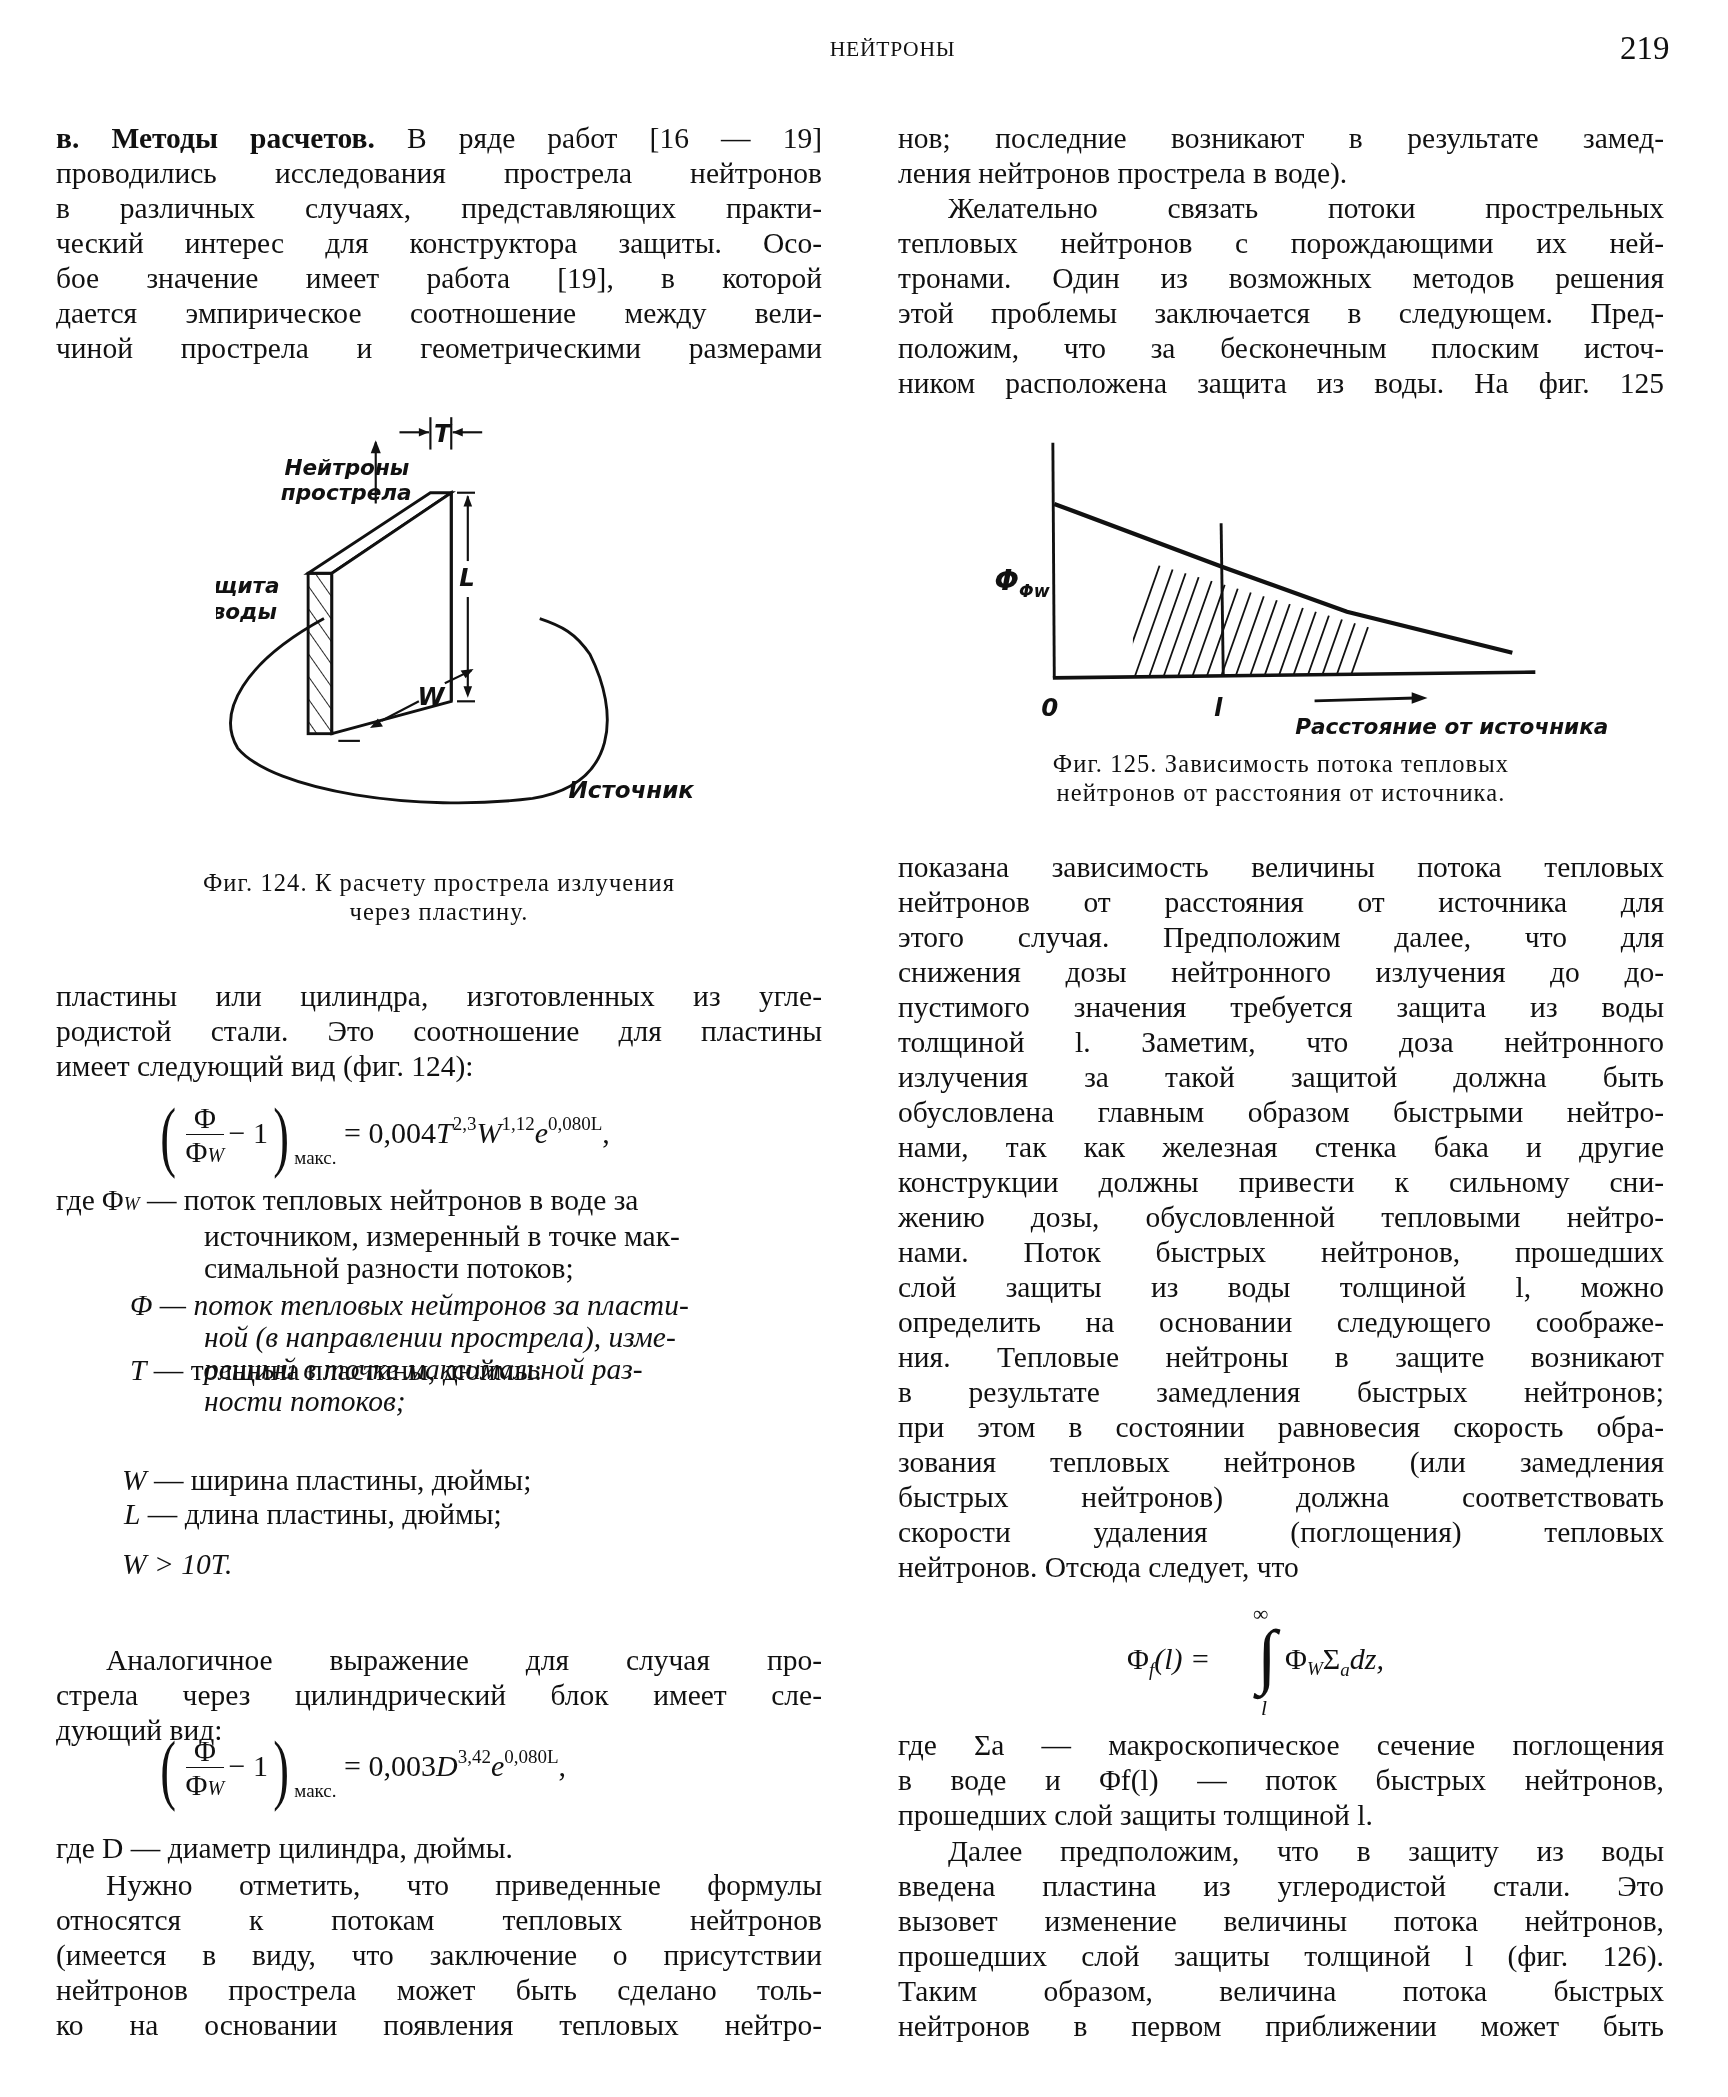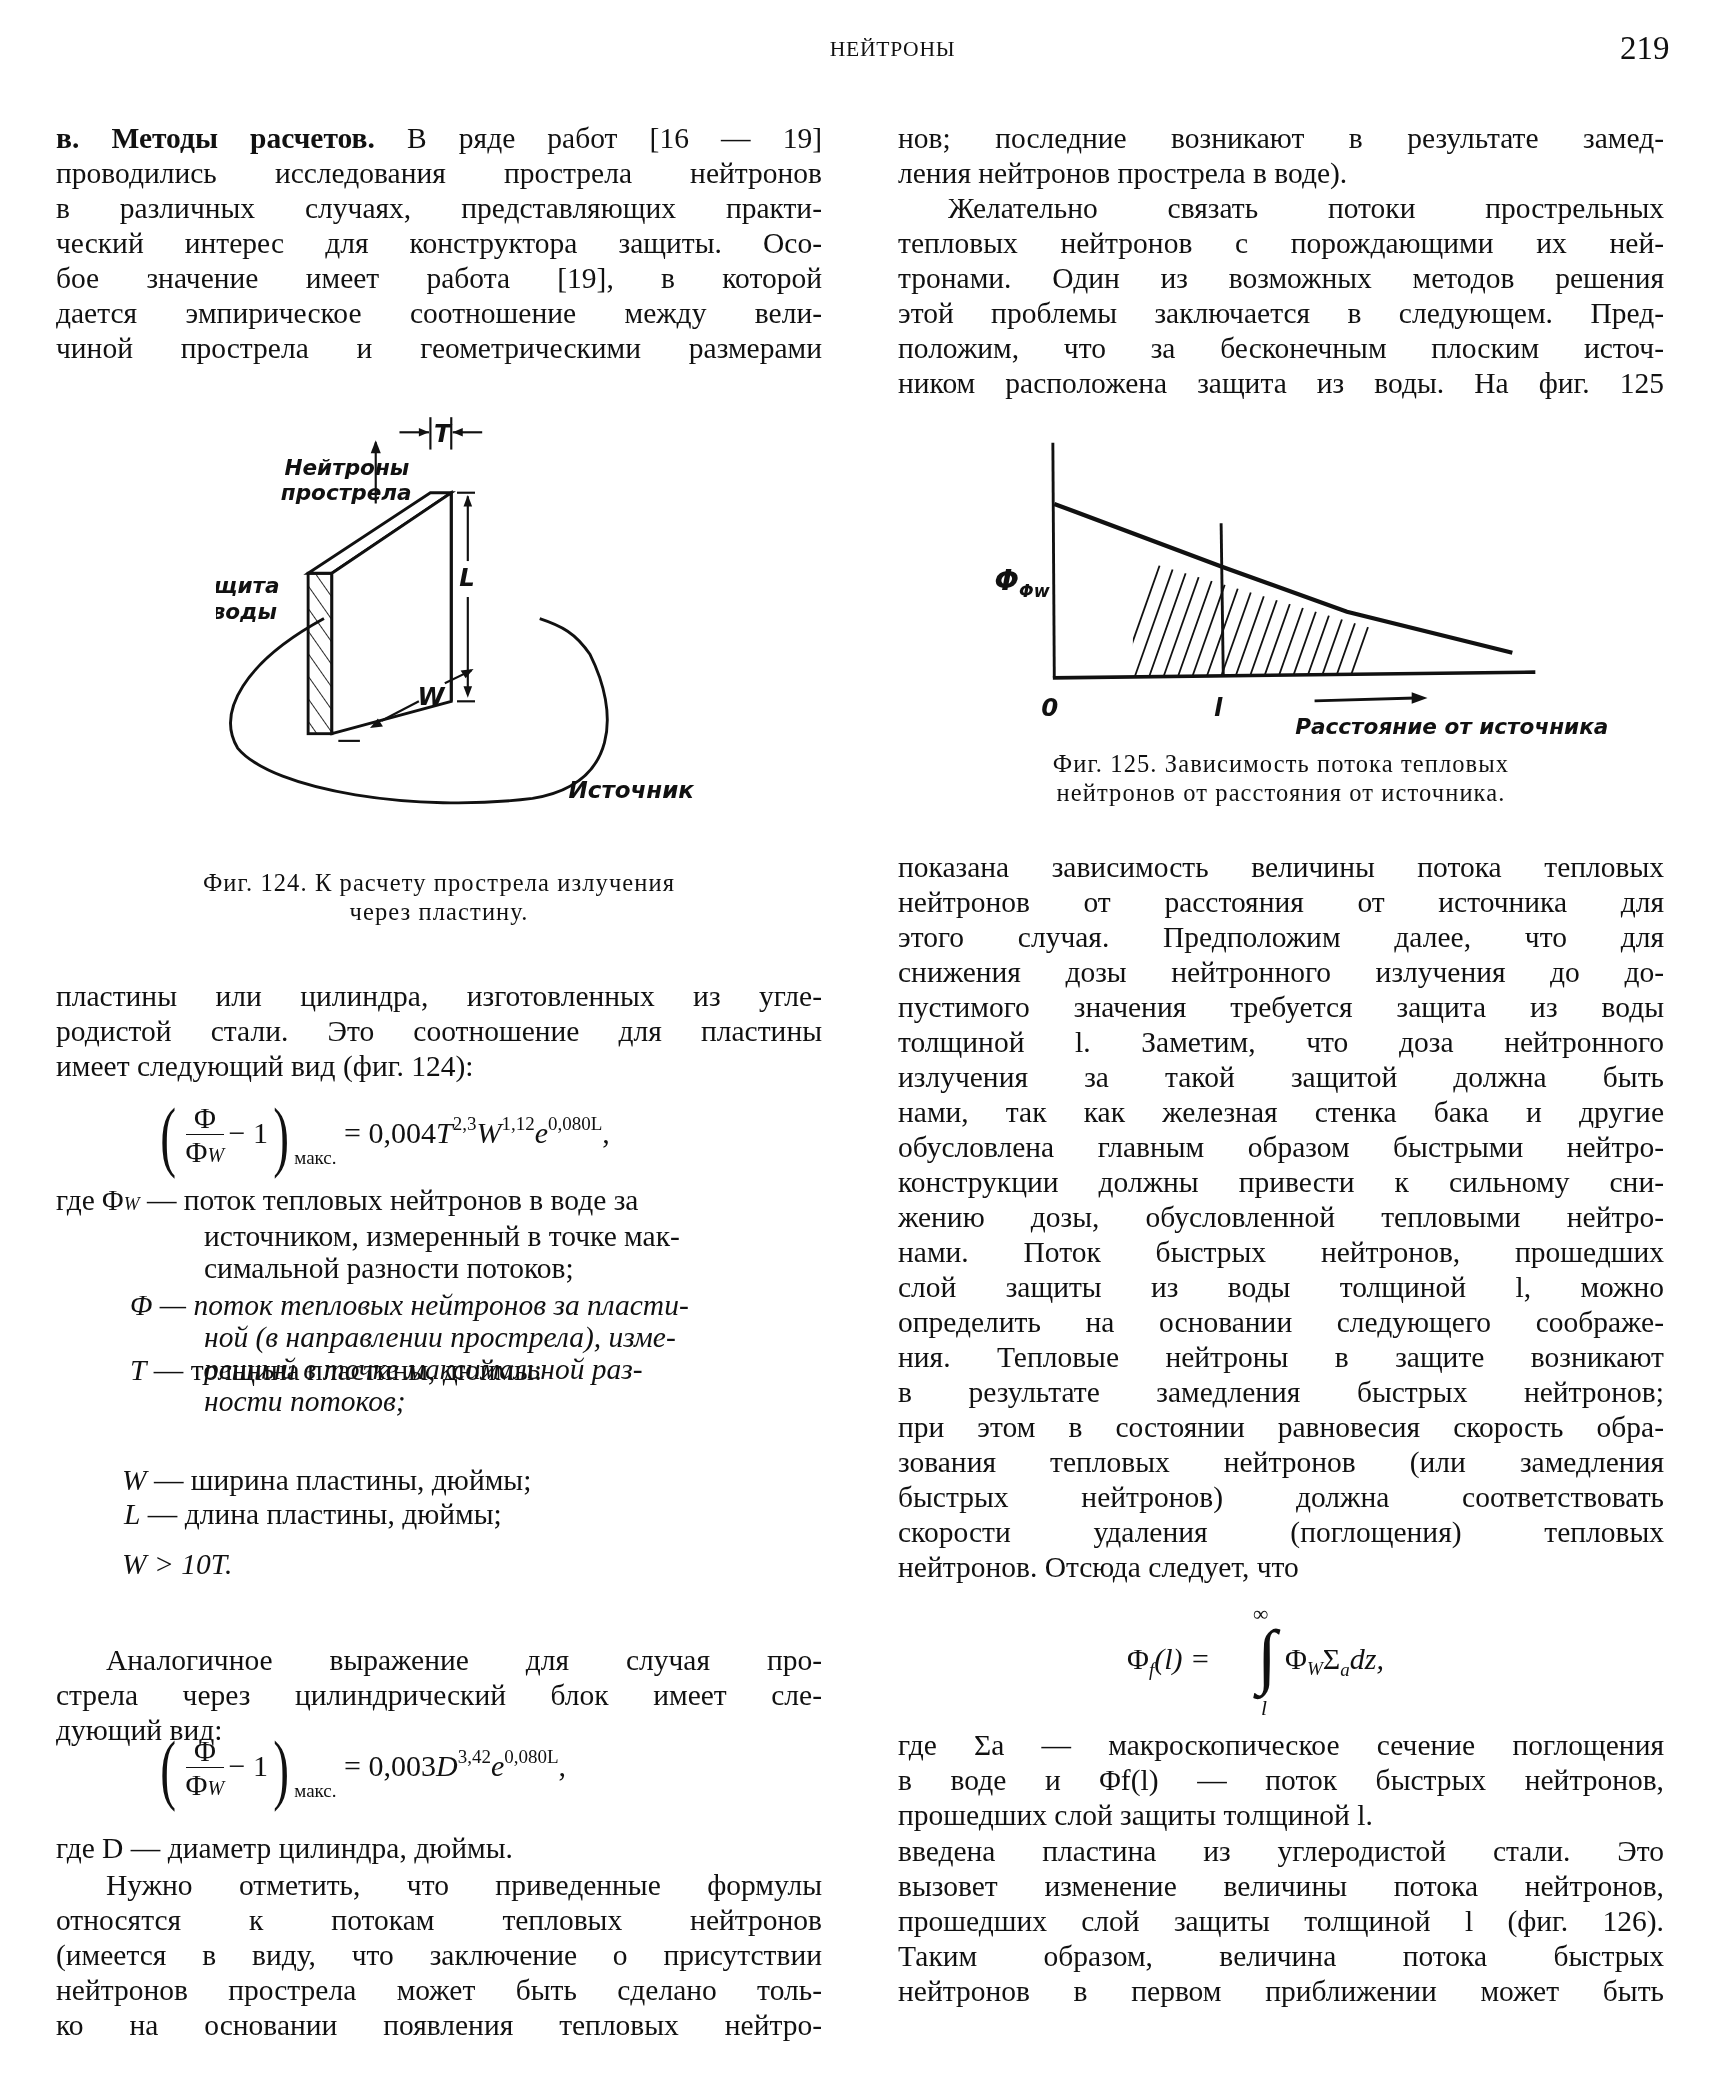--- a/index.html
+++ b/index.html
@@ -217,22 +217,22 @@
 </div>
 
 <div class="col col-right" style="top:850px;">
   <span class="line">показана зависимость величины потока тепловых</span>
   <span class="line">нейтронов от расстояния от источника для</span>
   <span class="line">этого случая. Предположим далее, что для</span>
   <span class="line">снижения дозы нейтронного излучения до до-</span>
   <span class="line">пустимого значения требуется защита из воды</span>
   <span class="line">толщиной l. Заметим, что доза нейтронного</span>
   <span class="line">излучения за такой защитой должна быть</span>
+  <span class="line">обусловлена главным образом быстрыми нейтро-</span>
   <span class="line">нами, так как железная стенка бака и другие</span>
-  <span class="line">обусловлена главным образом быстрыми нейтро-</span>
   <span class="line">конструкции должны привести к сильному сни-</span>
   <span class="line">жению дозы, обусловленной тепловыми нейтро-</span>
   <span class="line">нами. Поток быстрых нейтронов, прошедших</span>
   <span class="line">слой защиты из воды толщиной l, можно</span>
   <span class="line">определить на основании следующего соображе-</span>
   <span class="line">ния. Тепловые нейтроны в защите возникают</span>
   <span class="line">в результате замедления быстрых нейтронов;</span>
   <span class="line">при этом в состоянии равновесия скорость обра-</span>
   <span class="line">зования тепловых нейтронов (или замедления</span>
   <span class="line">быстрых нейтронов) должна соответствовать</span>
@@ -248,19 +248,20 @@
   <span style="position:absolute; left:158px; top:40px;"><span>Φ</span><span class="it" style="font-size:19px; vertical-align:-5.8px;">W</span><span>Σ</span><span class="it" style="font-size:19px; vertical-align:-7.2px;">a</span><span class="it">dz,</span></span>
 </div>
 
 <div class="col col-right" style="top:1728px;">
   <span class="line">где Σa — макроскопическое сечение поглощения</span>
   <span class="line">в воде и Φf(l) — поток быстрых нейтронов,</span>
   <span class="line last">прошедших слой защиты толщиной l.</span>
 </div>
 
 <div class="col col-right" style="top:1834px;">
+  <span class="line indent">Далее предположим, что в защиту из воды</span>
   <span class="line">введена пластина из углеродистой стали. Это</span>
   <span class="line">вызовет изменение величины потока нейтронов,</span>
   <span class="line">прошедших слой защиты толщиной l (фиг. 126).</span>
   <span class="line">Таким образом, величина потока быстрых</span>
   <span class="line">нейтронов в первом приближении может быть</span>
 </div>
 
 
 </body></html>

